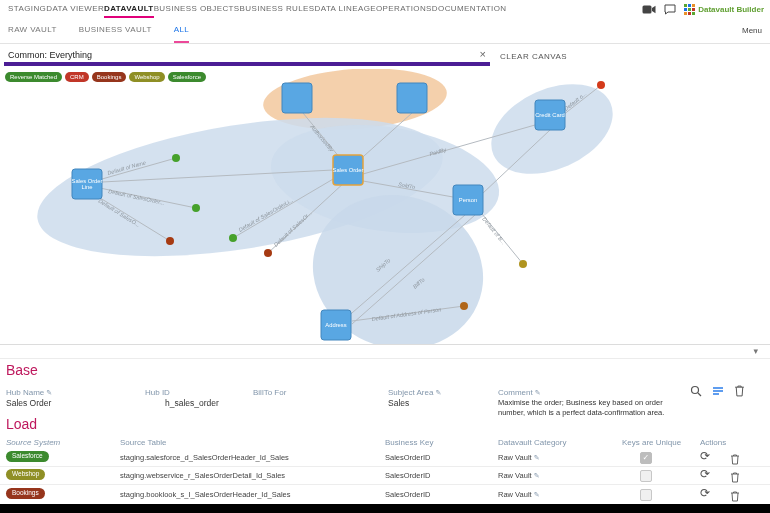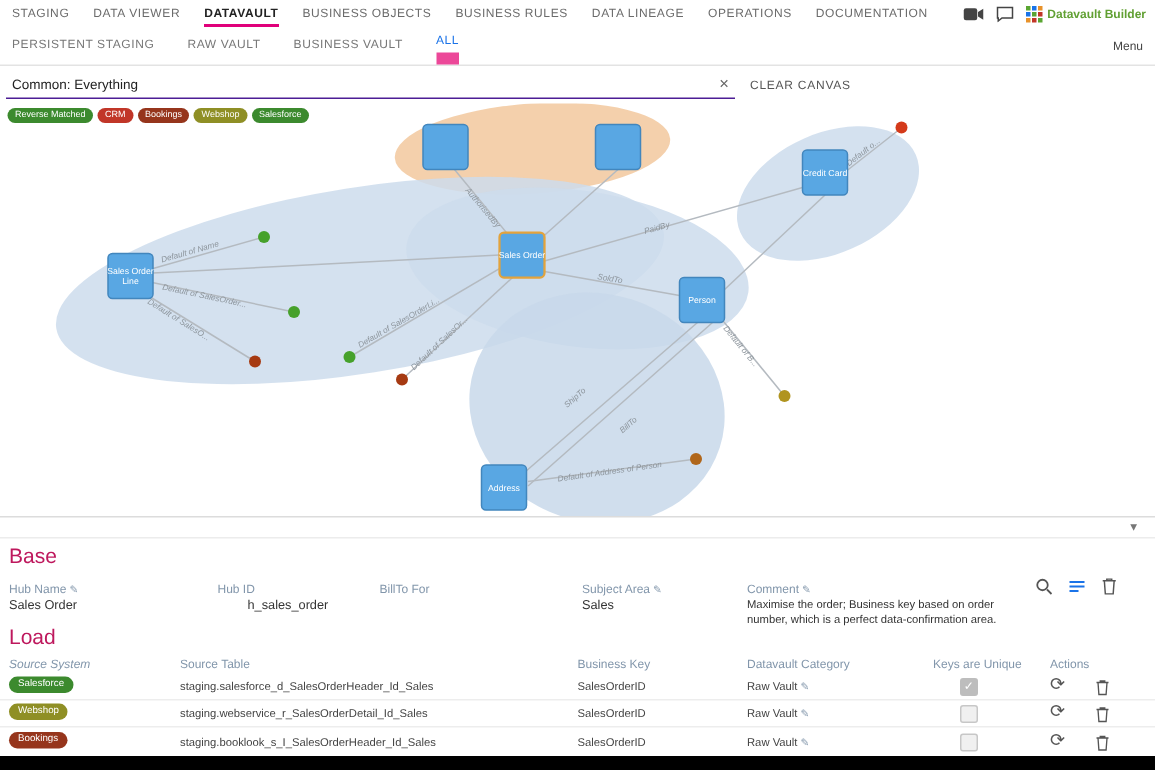--- a/index.html
+++ b/index.html
@@ -1,42 +1,42 @@
 <!DOCTYPE html>
 <html><head>
 <meta charset="utf-8">
 <style>
   html,body{margin:0;padding:0;background:#888;}
   #app{position:relative;width:770px;height:513px;background:#fff;overflow:hidden;
        font-family:"Liberation Sans",sans-serif;}
 
   
   .topbar{position:absolute;top:0;left:0;width:770px;height:18px;background:#fff;
-          display:flex;align-items:stretch;gap:16px;padding-left:8px;box-sizing:border-box;}
+          display:flex;align-items:stretch;gap:0;padding-left:8px;box-sizing:border-box;}
   .mtab{font-size:8px;letter-spacing:.4px;color:#6b6b6b;text-transform:uppercase;
         display:flex;align-items:center;cursor:pointer;border-bottom:2px solid transparent;}
   .mtab.active{color:#222;border-bottom:2px solid #e0007a;font-weight:bold;}
   .top-right{position:absolute;right:6px;top:0;height:18px;display:flex;align-items:center;gap:8px;}
   .logo{display:flex;align-items:center;gap:3px;}
   .logo-grid{display:grid;grid-template-columns:repeat(3,3px);grid-auto-rows:3px;gap:1px;}
   .logo-grid i{display:block;}
   .logo-text{font-size:8px;color:#61a033;font-weight:bold;}
 
   
   .subbar{position:absolute;top:18px;left:0;width:770px;height:26px;background:#fff;
           border-bottom:1px solid #e3e3e3;display:flex;align-items:stretch;gap:22px;
           padding-left:8px;box-sizing:border-box;}
   .stab{font-size:8px;letter-spacing:.4px;color:#777;text-transform:uppercase;
         display:flex;align-items:center;cursor:pointer;border-bottom:2px solid transparent;}
-  .stab.active{color:#1a73e8;border-bottom:8px solid #ec4899;}
+  .stab.active{color:#1a73e8;border-bottom:2px solid #ec4899;}
   .menu-label{position:absolute;right:8px;top:26px;font-size:8px;color:#444;}
 
   
   .search-box{position:absolute;left:4px;top:47px;width:486px;height:19px;
-              border-bottom:1px solid #4c1d95;display:flex;align-items:center;
+              border-bottom:4px solid #4c1d95;display:flex;align-items:center;
               justify-content:space-between;padding:0 4px;box-sizing:border-box;}
   .search-text{font-size:9px;color:#222;}
   .clear-x{font-size:11px;color:#666;cursor:pointer;line-height:1;}
   .clear-canvas{position:absolute;left:500px;top:52px;font-size:8px;color:#555;
                 letter-spacing:.5px;cursor:pointer;}
 
   
   .legend{position:absolute;left:5px;top:72px;display:flex;gap:3px;z-index:5;}
   .pill{font-size:6px;color:#fff;padding:2px 5px;border-radius:6px;line-height:1;cursor:pointer;}
 
@@ -111,21 +111,20 @@
           <i style="background:#c13628"></i>
         <i style="background:#e8922a"></i>
           <i style="background:#c13628"></i>
           <i style="background:#5aa632"></i>
       </span>
       <span class="logo-text">Datavault Builder</span>
     </span>
   </div>
 
   <div class="subbar">
-    <span class="stab">PERSISTENT STAGING</span>
     <span class="stab">RAW VAULT</span>
     <span class="stab">BUSINESS VAULT</span>
     <span class="stab active">ALL</span>
   </div>
   <span class="menu-label">Menu</span>
 
   <div class="search-box">
     <span class="search-text">Common: Everything</span>
     <span class="clear-x">×</span>
   </div>

